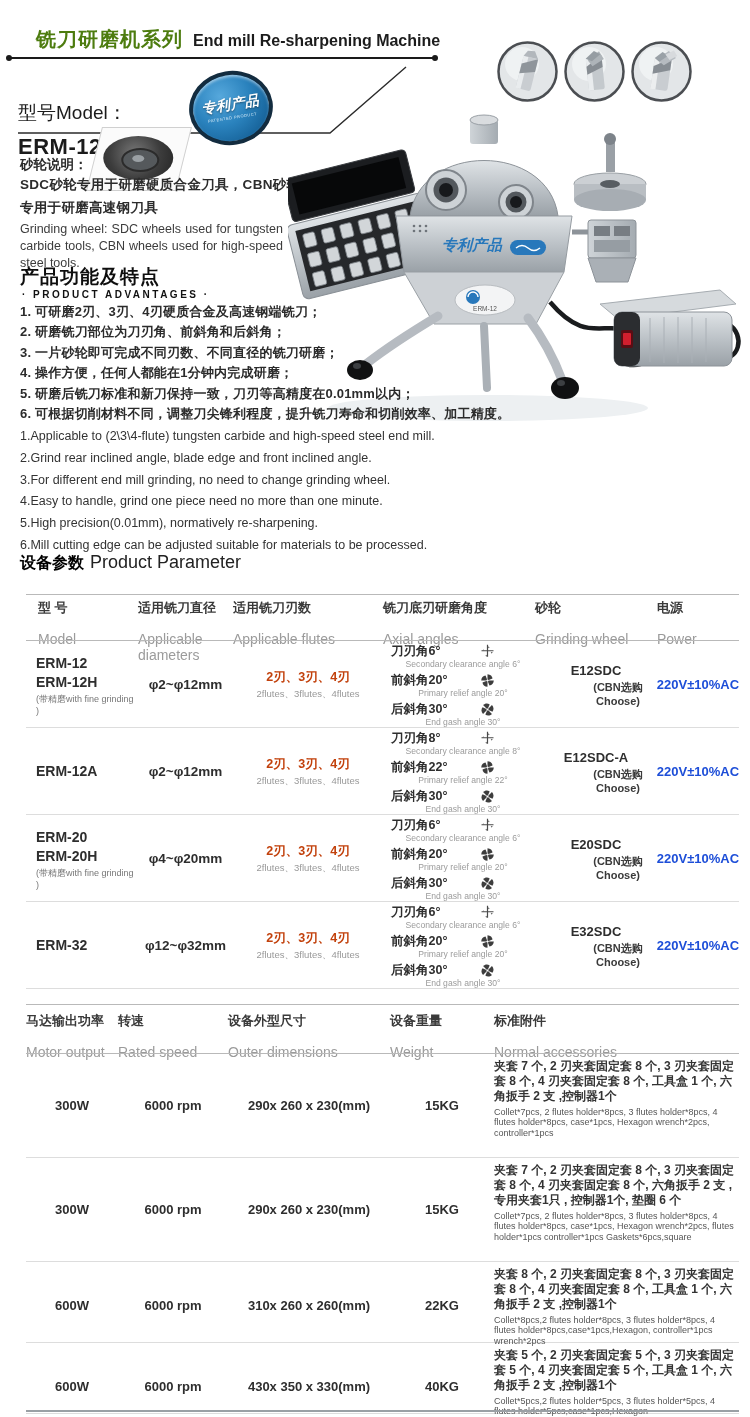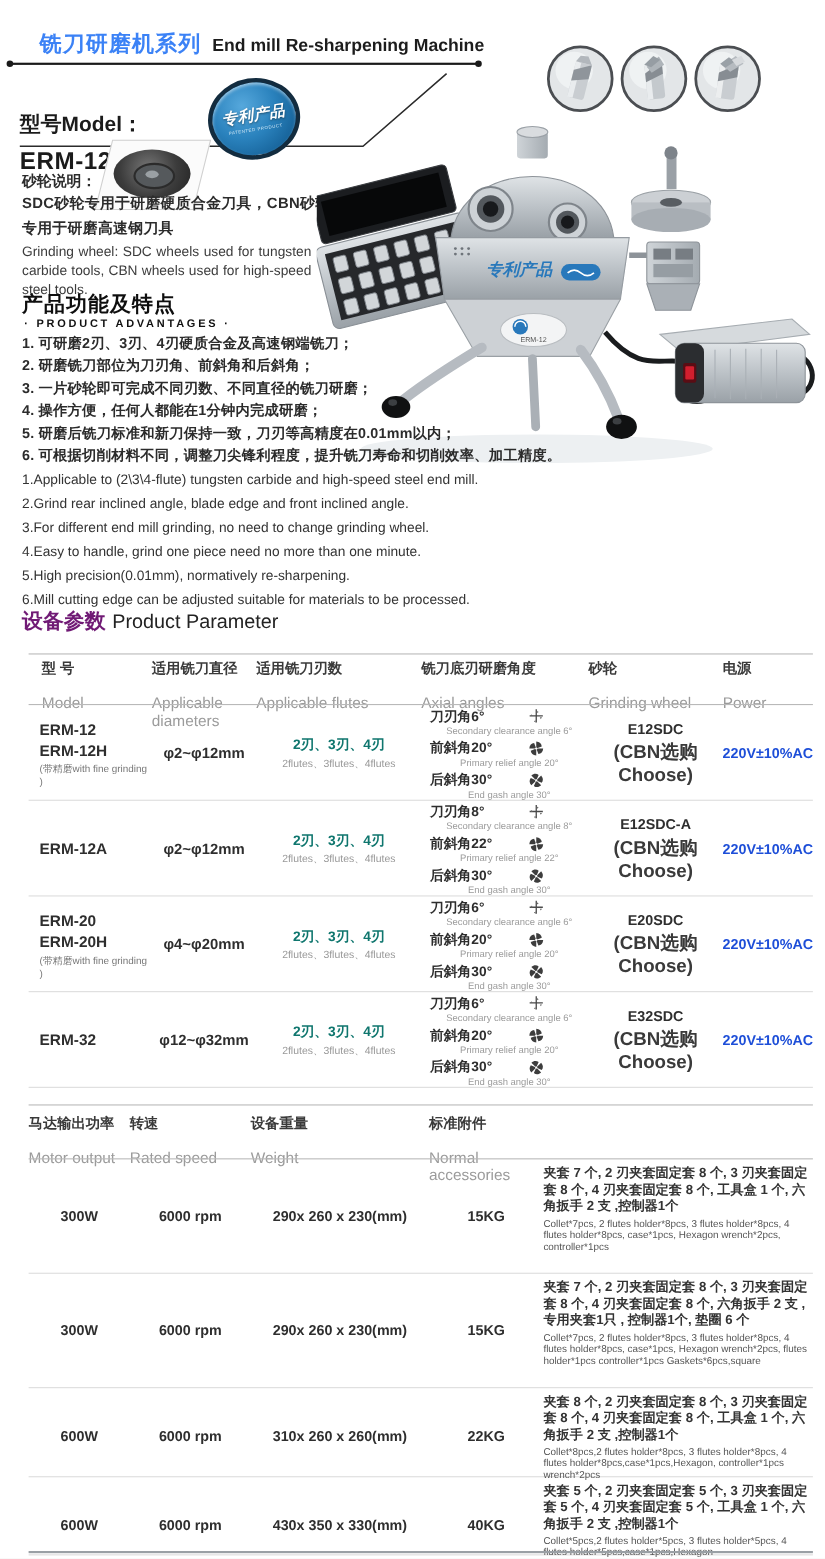--- a/index.html
+++ b/index.html
@@ -4,33 +4,33 @@
 <style>
   html,body{margin:0;padding:0;background:#f2f2f2;}
   .page{
     position:relative;width:750px;height:1417px;margin:0 auto;background:#ffffff;
     overflow:hidden;font-family:"Liberation Sans","DejaVu Sans",sans-serif;color:#222;
   }
   .abs{position:absolute;}
 
   
   .main-title{left:36px;top:26px;white-space:nowrap;}
-  .main-title .cn{font-size:20px;font-weight:800;color:#3b82f6;letter-spacing:1px;}
+  .main-title .cn{font-size:20px;font-weight:800;color:#4d7c0f;letter-spacing:1px;}
   .main-title .en{font-size:16px;font-weight:600;color:#1c1c1c;margin-left:10px;}
   .title-rule{left:10px;top:57px;width:424px;height:2px;background:#1a1a1a;}
   .title-rule::before,.title-rule::after{
     content:"";position:absolute;top:-2px;width:6px;height:6px;border-radius:50%;background:#1a1a1a;}
   .title-rule::before{left:-4px;}
   .title-rule::after{right:-4px;}
 
   .mills{left:496px;top:40px;display:flex;gap:4px;}
   .mill-circle{width:63px;height:63px;}
 
   .model-line-svg{left:16px;top:62px;width:400px;height:76px;}
-  .model-label{left:18px;top:100px;font-size:19px;font-weight:700;color:#1b1b1b;}
+  .model-label{left:18px;top:100px;font-size:19px;font-weight:400;color:#1b1b1b;}
   .model-value{left:18px;top:134px;font-size:22px;font-weight:600;color:#1b1b1b;letter-spacing:.5px;}
 
   .patent-badge{
     left:189px;top:71px;width:76px;height:66px;border-radius:50%;
     background:radial-gradient(circle at 38% 30%,#56a8dc 0%,#2a82bd 45%,#135d93 85%);
     border:4px solid #132c3f;box-shadow:inset 0 2px 3px rgba(255,255,255,.5);
     transform:rotate(-9deg);display:flex;flex-direction:column;align-items:center;justify-content:center;
   }
   .patent-badge .cn{font-size:14px;font-weight:800;font-style:italic;color:#fff;text-shadow:0 1px 2px rgba(0,0,0,.45);letter-spacing:.5px;}
   .patent-badge .en{font-size:4px;color:#cfe7f6;letter-spacing:.5px;margin-top:1px;}
@@ -55,48 +55,48 @@
   
   .adv-title{left:20px;top:264px;font-size:19px;font-weight:800;color:#0e0e0e;letter-spacing:1px;}
   .adv-sub{left:22px;top:289px;font-size:10px;font-weight:700;color:#111;letter-spacing:2.5px;}
   .adv-cn{left:20px;top:302px;}
   .adv-cn div{font-size:13px;font-weight:600;color:#2b2b2b;line-height:20.4px;letter-spacing:.2px;}
   .adv-en{left:20px;top:426px;}
   .adv-en div{font-size:12.5px;color:#333;line-height:21.8px;}
 
   
   .param-title{left:20px;top:552px;}
-  .param-title .cn{font-size:19px;font-weight:800;color:#701a75;}
+  .param-title .cn{font-size:16px;font-weight:800;color:#000000;}
   .param-title .en{font-size:18px;font-weight:400;color:#222;margin-left:6px;}
 
   
   .rule{background:#b9b9b9;height:1px;}
   .t1-grid{display:grid;grid-template-columns:112px 95px 150px 152px 122px 82px;}
   .t1-header{left:26px;top:599px;width:713px;}
   .th .cn{font-size:13px;font-weight:600;color:#3a3a3a;}
   .th .en{font-size:14px;color:#9b9b9b;margin-top:14px;}
   .th{text-align:left;}
   .th.left{text-align:left;padding-left:12px;}
   .t1-rows{left:26px;top:641px;width:713px;}
   .t1-row{height:86px;border-bottom:1px solid #ddd;align-items:center;}
   .cell{display:flex;flex-direction:column;justify-content:center;align-items:center;text-align:center;height:100%;}
   .cell.left{align-items:flex-start;text-align:left;padding-left:10px;}
   .model-name{font-size:14px;font-weight:700;color:#2e2e2e;line-height:19px;}
   .model-note{font-size:9px;color:#777;margin-top:1px;}
   .diam{font-size:13.5px;font-weight:700;color:#2e2e2e;}
-  .flutes-cn{font-size:12.5px;font-weight:700;color:#0f766e;}
+  .flutes-cn{font-size:12.5px;font-weight:700;color:#c2410c;}
   .flutes-en{font-size:9.5px;color:#999;margin-top:2px;}
   .angles-cell{justify-content:center;align-items:stretch;padding-left:8px;}
   .angle{margin:1.5px 0;}
   .angle-top{display:flex;align-items:center;}
   .angle-cn{font-size:12.5px;font-weight:700;color:#2e2e2e;}
   .mill-icon{width:15px;height:15px;margin-left:auto;margin-right:40px;}
   .angle-en{font-size:8.6px;color:#9b9b9b;margin-top:-1px;}
   .wheel-code{font-size:13px;font-weight:700;color:#2e2e2e;}
-  .wheel-sub{font-size:17px;font-weight:600;color:#3a3a3a;margin-top:2px;}
+  .wheel-sub{font-size:11px;font-weight:600;color:#3a3a3a;margin-top:2px;margin-left:44px;}
   .power{font-size:13px;font-weight:700;color:#1d4ed8;}
 
   
   .t2-grid{display:grid;grid-template-columns:92px 110px 162px 104px 245px;}
   .t2-header{left:26px;top:1012px;width:713px;}
   .t2-rows{left:26px;top:1054px;width:713px;}
   .t2-row{border-bottom:1px solid #ddd;}
   .t2-row .val{font-size:13px;font-weight:700;color:#2e2e2e;}
   .acc-cell{display:flex;flex-direction:column;justify-content:flex-start;align-items:flex-start;text-align:left;padding:5px 0 2px 0;height:100%;box-sizing:border-box;}
   .acc-cn{font-size:12px;font-weight:700;color:#333;line-height:15.2px;}
@@ -599,20 +599,24 @@
   <div class="abs t2-grid t2-header">
     <div class="th">
       <div class="cn">马达输出功率</div>
       <div class="en">Motor output</div>
     </div>
     <div class="th">
       <div class="cn">转速</div>
       <div class="en">Rated speed</div>
     </div>
     <div class="th">
+      <div class="cn">设备外型尺寸</div>
+      <div class="en">Outer dimensions</div>
+    </div>
+    <div class="th">
       <div class="cn">设备重量</div>
       <div class="en">Weight</div>
     </div>
     <div class="th">
       <div class="cn">标准附件</div>
       <div class="en">Normal accessories</div>
     </div>
   </div>
   <div class="abs rule t2-line-mid"></div>
 

